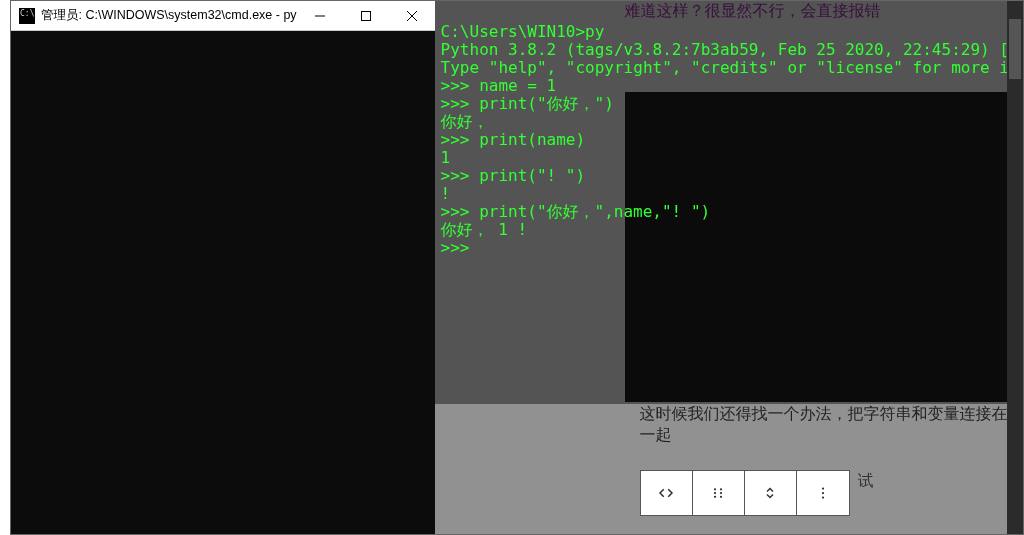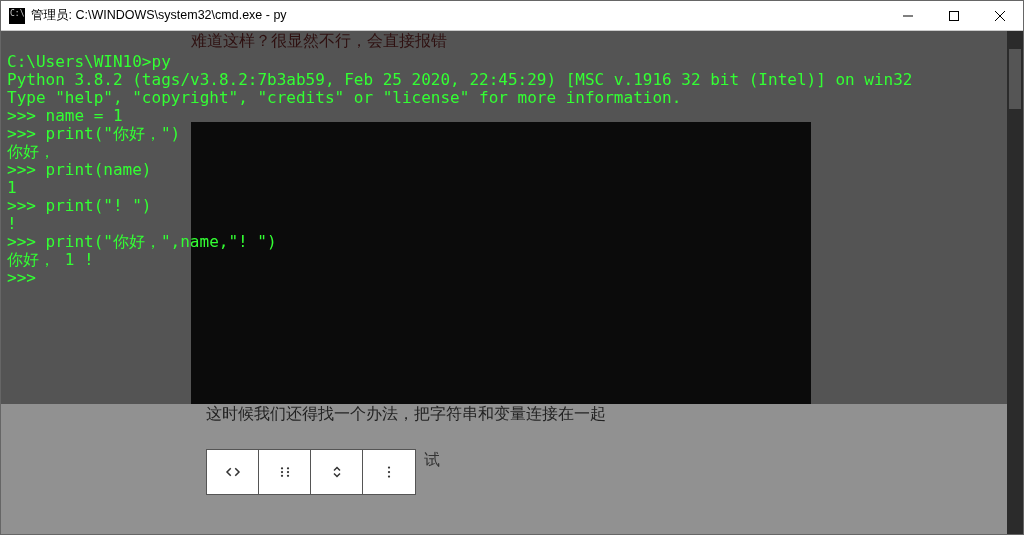--- a/index.html
+++ b/index.html
@@ -6,22 +6,23 @@
   body {
     width: 1024px; height: 535px;
     background: #fff;
     font-family: "Segoe UI", Tahoma, sans-serif;
     overflow: hidden;
     position: relative;
   }
   .window {
     position: absolute; inset: 0;
     border: 1px solid #666;
-    display: flex; flex-direction: column;
+    display: flex; 
     background: #0c0c0c;
+    margin-left: 10px;
   }
   .titlebar {
     height: 30px; background: #fff;
     display: flex; align-items: center;
     border-bottom: 1px solid #ccc;
     user-select: none;
   }
   .titlebar .icon-app {
     width: 16px; height: 16px; margin: 0 6px 0 8px;
     background: #000; position: relative;
@@ -50,21 +51,21 @@
   .bgpage {
     position: absolute; inset: 0;
     background: #fff;
     opacity: 1;
     z-index: 0;
   }
   .bgpage .bgbody {
     position: absolute; left: 190px; top: 0; right: 24px;
     color: #333; font-size: 16px;
   }
-  .bg-text1 { margin-top: 0px; color: #7f1d1d; }
+  .bg-text1 { margin-top: 0px; color: #a21caf; }
   .bg-image {
     margin-top: 70px;
     width: 620px; height: 310px;
     background: #0c0c0c;
   }
 
   
   .overlay-dark {
     position: absolute; inset: 0;
     background: rgba(12,12,12,0.70);

